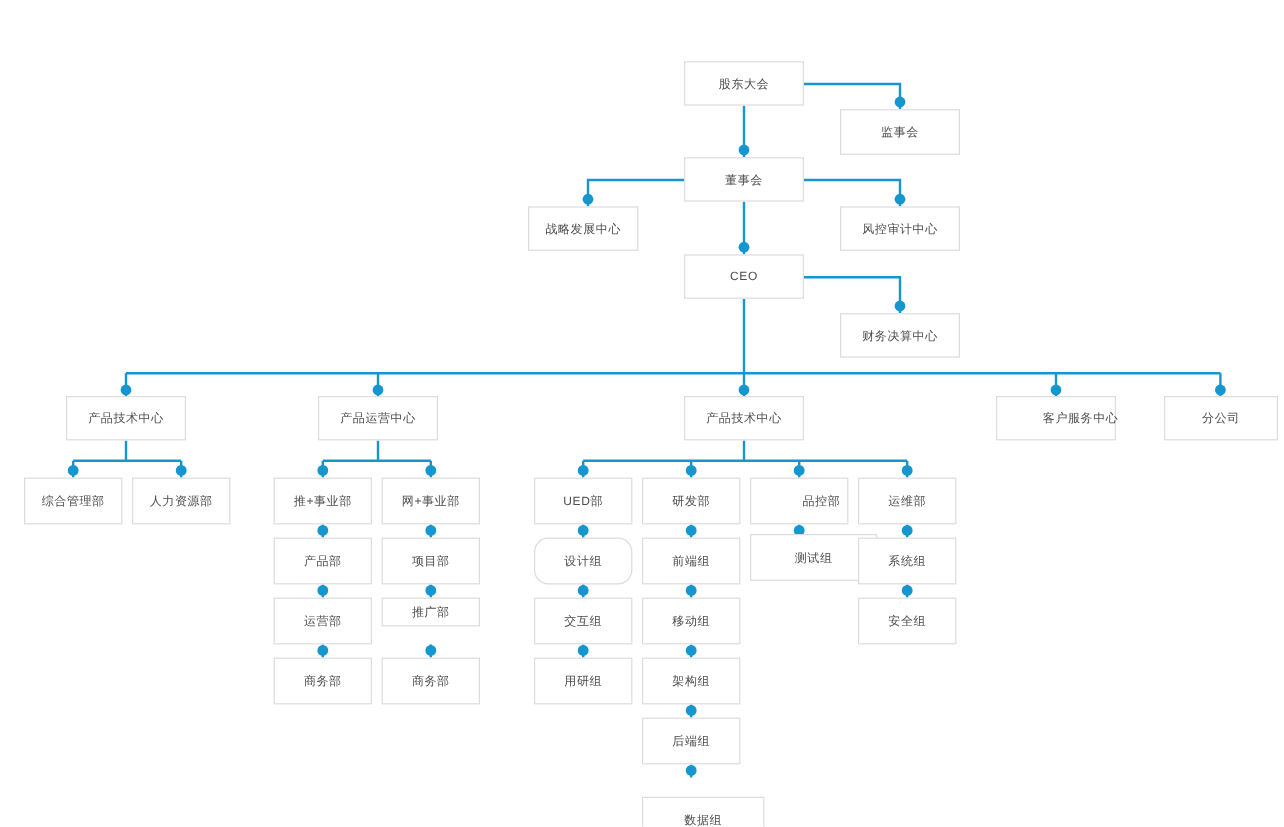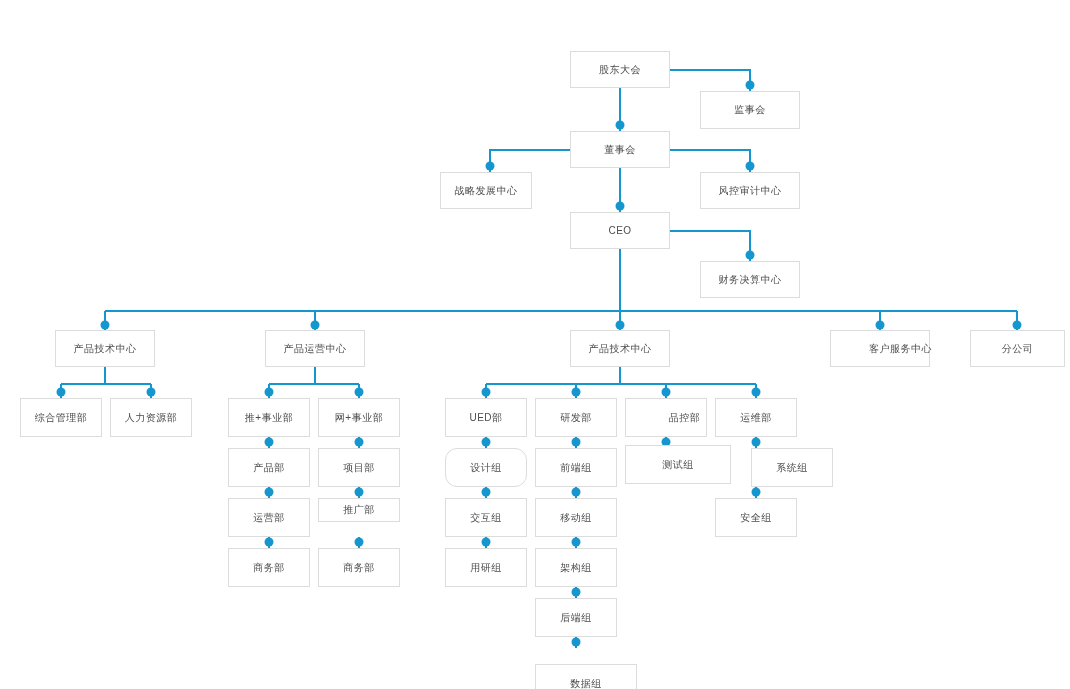--- a/index.html
+++ b/index.html
@@ -149,18 +149,18 @@
       <div class="node" style="left: 445px; top: 548px; width: 82px; height: 39px;">用研组</div>
       <div class="node" style="left: 535px; top: 398px; width: 82px; height: 39px;">研发部</div>
       <div class="node" style="left: 535px; top: 448px; width: 82px; height: 39px;">前端组</div>
       <div class="node" style="left: 535px; top: 498px; width: 82px; height: 39px;">移动组</div>
       <div class="node" style="left: 535px; top: 548px; width: 82px; height: 39px;">架构组</div>
       <div class="node" style="left: 535px; top: 598px; width: 82px; height: 39px;">后端组</div>
       <div class="node" style="left: 535px; top: 648px; width: 102px; height: 39px; margin-top: 16px;">数据组</div>
       <div class="node" style="left: 625px; top: 398px; width: 82px; height: 39px; padding-left: 37px;">品控部</div>
       <div class="node" style="left: 625px; top: 445px; width: 106px; height: 39px;">测试组</div>
       <div class="node" style="left: 715px; top: 398px; width: 82px; height: 39px;">运维部</div>
-      <div class="node" style="left: 715px; top: 448px; width: 82px; height: 39px; margin-left: 36px;">系统组</div>
+      <div class="node" style="left: 715px; top: 448px; width: 82px; height: 39px;">系统组</div>
       <div class="node" style="left: 715px; top: 498px; width: 82px; height: 39px;">安全组</div>
       <div class="node" style="left: 830px; top: 330px; width: 100px; height: 37px; padding-left: 41px;">客户服务中心</div>
       <div class="node" style="left: 970px; top: 330px; width: 95px; height: 37px;">分公司</div>
     </div>
 </div>
 
 </body></html>

